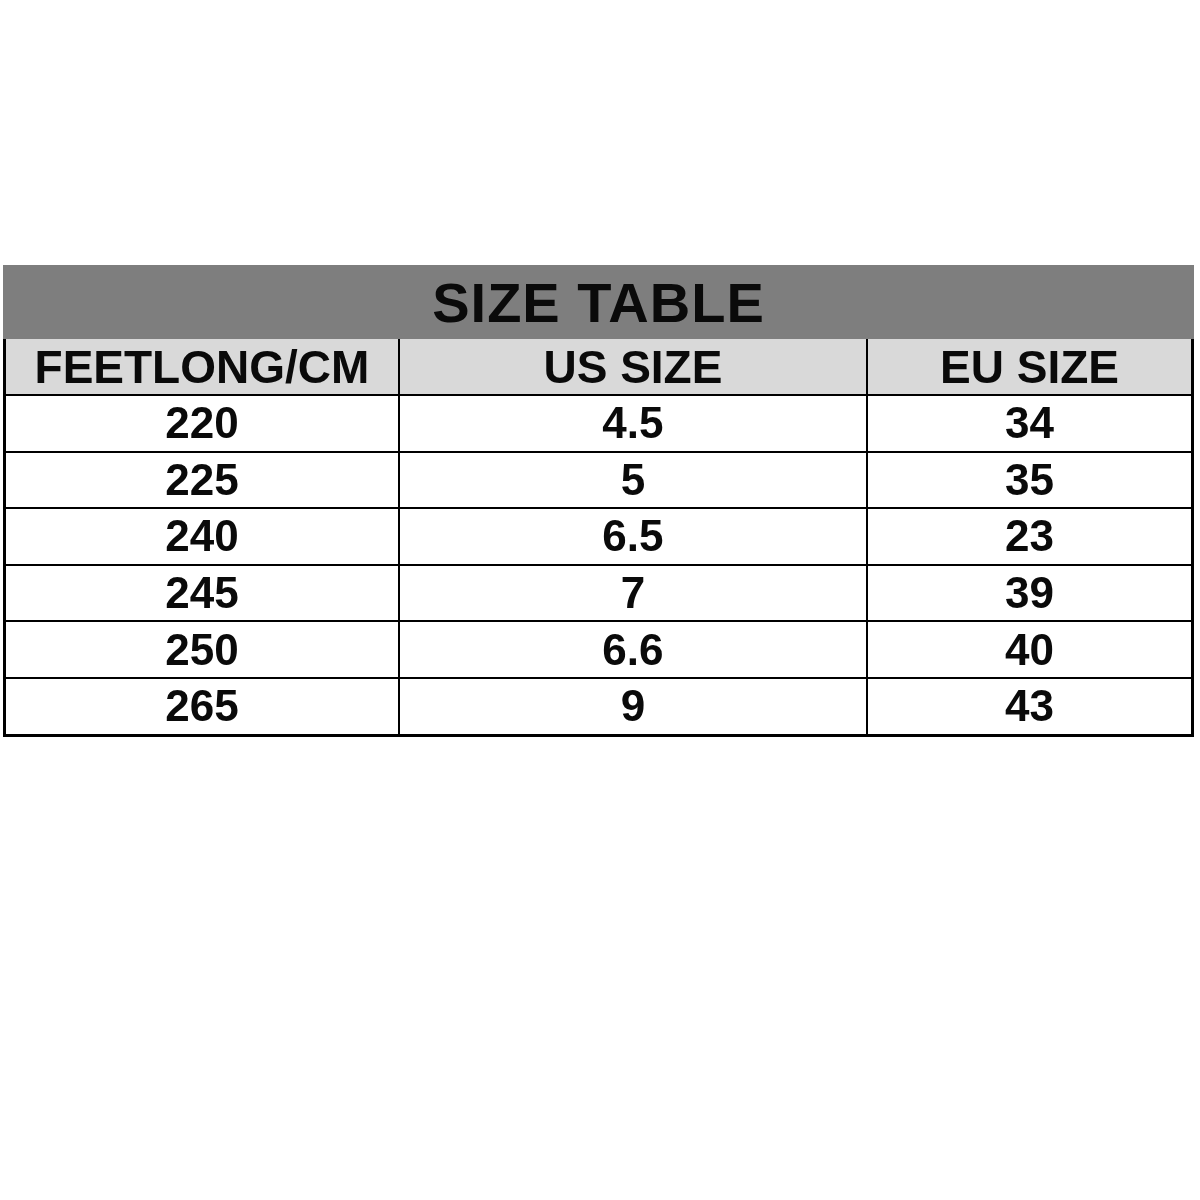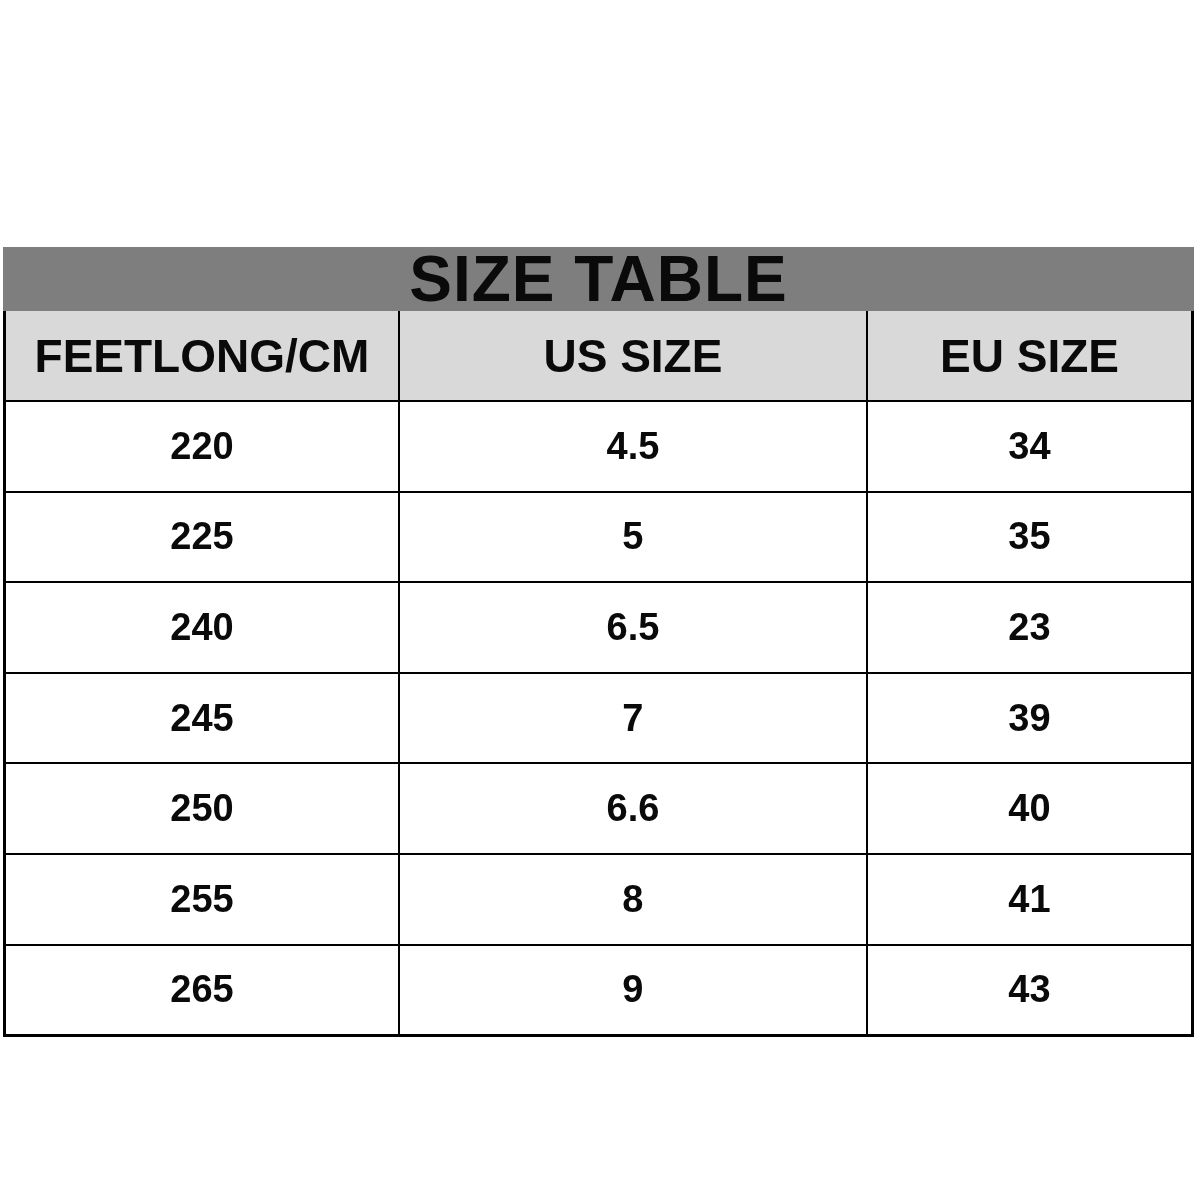--- a/index.html
+++ b/index.html
@@ -16,56 +16,57 @@
     font-family:"Liberation Sans",sans-serif;
     position:relative;
     overflow:hidden;
   }
   .size-chart{
     position:absolute;
     left:3px;top:247px;
     width:1191px;
   }
   .title-band{
-    height:64px;
+    height:74px;
     background:var(--title-bg);
     display:flex;
     align-items:center;
     justify-content:center;
-    font-size:64px;
+    font-size:56px;
     font-weight:700;
     color:var(--text);
     letter-spacing:1px;
+    margin-top:18px;
   }
   table.size-table{
     width:100%;
     border-collapse:collapse;
     table-layout:fixed;
     border:3px solid var(--border);
     border-top:0;
   }
   .size-table th,
   .size-table td{
     border:2px solid var(--border);
     text-align:center;
     vertical-align:middle;
     color:var(--text);
     font-weight:700;
-    padding:17px;
+    padding:0;
   }
   .size-table th{
     background:var(--header-bg);
     height:55px;
     font-size:46px;
     border-top:0;
   }
   .size-table td{
     background:#ffffff;
     height:54.6px;
-    font-size:38px;
+    font-size:44px;
   }
   col.c1{width:33.2%;}
   col.c2{width:39.4%;}
   col.c3{width:27.4%;}
 </style>
 </head>
 <body>
 
 <div class="size-chart">
   <div class="title-band">SIZE TABLE</div>
@@ -102,24 +103,19 @@
         <td>245</td>
         <td>7</td>
         <td>39</td>
       </tr>
       <tr>
         <td>250</td>
         <td>6.6</td>
         <td>40</td>
       </tr>
       <tr>
-        <td>255</td>
-        <td>8</td>
-        <td>41</td>
-      </tr>
-      <tr>
         <td>265</td>
         <td>9</td>
         <td>43</td>
       </tr>
     </tbody>
   </table>
 </div>
 
 </body></html>

